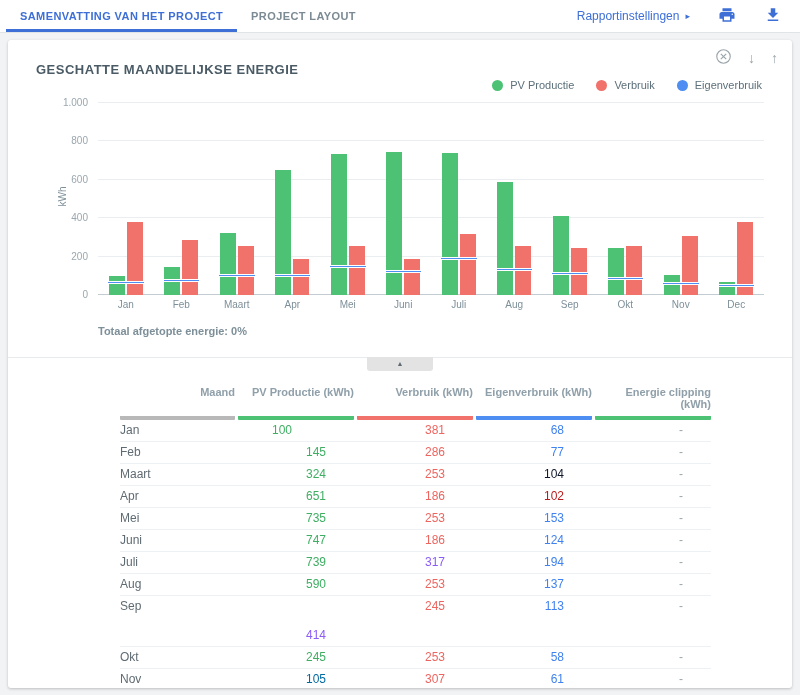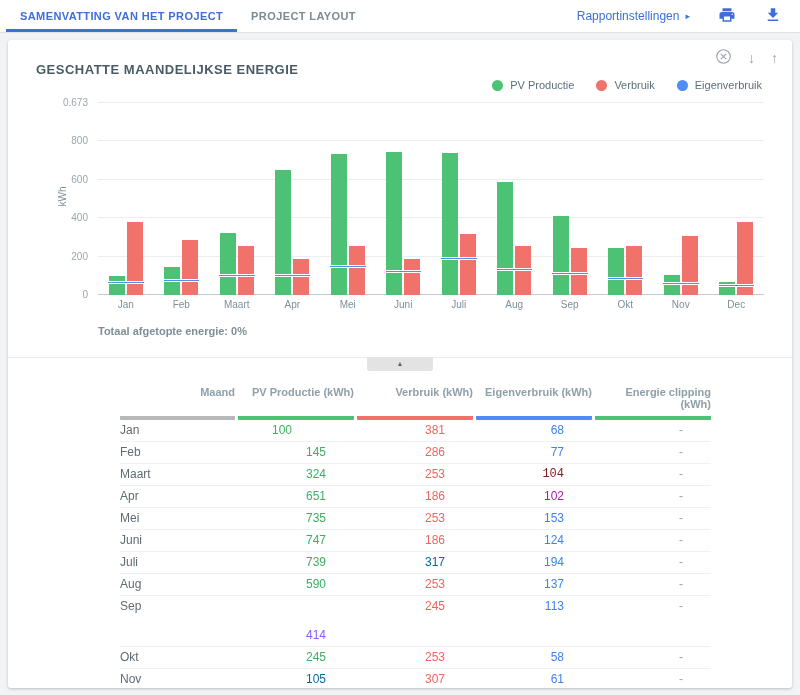--- a/index.html
+++ b/index.html
@@ -150,21 +150,21 @@
         <div class="ytick" style="bottom: -5px;">0</div>
         <div class="gridline" style="bottom: 38.4px;"></div>
         <div class="ytick" style="bottom: 33.4px;">200</div>
         <div class="gridline" style="bottom: 76.8px;"></div>
         <div class="ytick" style="bottom: 72px;">400</div>
         <div class="gridline" style="bottom: 115.2px;"></div>
         <div class="ytick" style="bottom: 110.2px;">600</div>
         <div class="gridline" style="bottom: 153.6px;"></div>
         <div class="ytick" style="bottom: 148.6px;">800</div>
         <div class="gridline" style="bottom: 192px;"></div>
-        <div class="ytick" style="bottom: 187px;">0.673</div>
+        <div class="ytick" style="bottom: 187px;">1.000</div>
         <div class="bars">
           <div class="group">
             <div class="bar" style="background: rgb(77, 194, 116); height: 19.2px;"></div>
             <div class="bar" style="background: rgb(241, 113, 107); height: 73.152px;"></div>
             <div class="marker" style="background: rgb(78, 141, 242); bottom: 11.056px;"></div>
           </div>
           <div class="group">
             <div class="bar" style="background: rgb(77, 194, 116); height: 27.84px;"></div>
             <div class="bar" style="background: rgb(241, 113, 107); height: 54.912px;"></div>
             <div class="marker" style="background: rgb(78, 141, 242); bottom: 12.784px;"></div>
@@ -265,48 +265,48 @@
           <div class="td month" style="color: rgb(95, 107, 114);">Feb</div>
           <div class="td num" style="color: rgb(63, 174, 99);">145</div>
           <div class="td num" style="color: rgb(238, 101, 95);">286</div>
           <div class="td num" style="color: rgb(64, 130, 239);">77</div>
           <div class="td num" style="color: rgb(154, 165, 171);">-</div>
         </div>
         <div class="tr">
           <div class="td month" style="color: rgb(95, 107, 114);">Maart</div>
           <div class="td num" style="color: rgb(63, 174, 99);">324</div>
           <div class="td num" style="color: rgb(238, 101, 95);">253</div>
-          <div class="td num" style="color: #7f1d1d; font-family: Liberation Mono, monospace;">104</div>
+          <div class="td num" style="color: #0f172a;">104</div>
           <div class="td num" style="color: rgb(154, 165, 171);">-</div>
         </div>
         <div class="tr">
           <div class="td month" style="color: rgb(95, 107, 114);">Apr</div>
           <div class="td num" style="color: rgb(63, 174, 99);">651</div>
           <div class="td num" style="color: rgb(238, 101, 95);">186</div>
-          <div class="td num" style="color: #a21caf;">102</div>
+          <div class="td num" style="color: #b91c1c;">102</div>
           <div class="td num" style="color: rgb(154, 165, 171);">-</div>
         </div>
         <div class="tr">
           <div class="td month" style="color: rgb(95, 107, 114);">Mei</div>
           <div class="td num" style="color: rgb(63, 174, 99);">735</div>
           <div class="td num" style="color: rgb(238, 101, 95);">253</div>
           <div class="td num" style="color: rgb(64, 130, 239);">153</div>
           <div class="td num" style="color: rgb(154, 165, 171);">-</div>
         </div>
         <div class="tr">
           <div class="td month" style="color: rgb(95, 107, 114);">Juni</div>
           <div class="td num" style="color: rgb(63, 174, 99);">747</div>
           <div class="td num" style="color: rgb(238, 101, 95);">186</div>
           <div class="td num" style="color: rgb(64, 130, 239);">124</div>
           <div class="td num" style="color: rgb(154, 165, 171);">-</div>
         </div>
         <div class="tr">
           <div class="td month" style="color: rgb(95, 107, 114);">Juli</div>
           <div class="td num" style="color: rgb(63, 174, 99);">739</div>
-          <div class="td num" style="color: #0369a1;">317</div>
+          <div class="td num" style="color: #8b5cf6;">317</div>
           <div class="td num" style="color: rgb(64, 130, 239);">194</div>
           <div class="td num" style="color: rgb(154, 165, 171);">-</div>
         </div>
         <div class="tr">
           <div class="td month" style="color: rgb(95, 107, 114);">Aug</div>
           <div class="td num" style="color: rgb(63, 174, 99);">590</div>
           <div class="td num" style="color: rgb(238, 101, 95);">253</div>
           <div class="td num" style="color: rgb(64, 130, 239);">137</div>
           <div class="td num" style="color: rgb(154, 165, 171);">-</div>
         </div>

